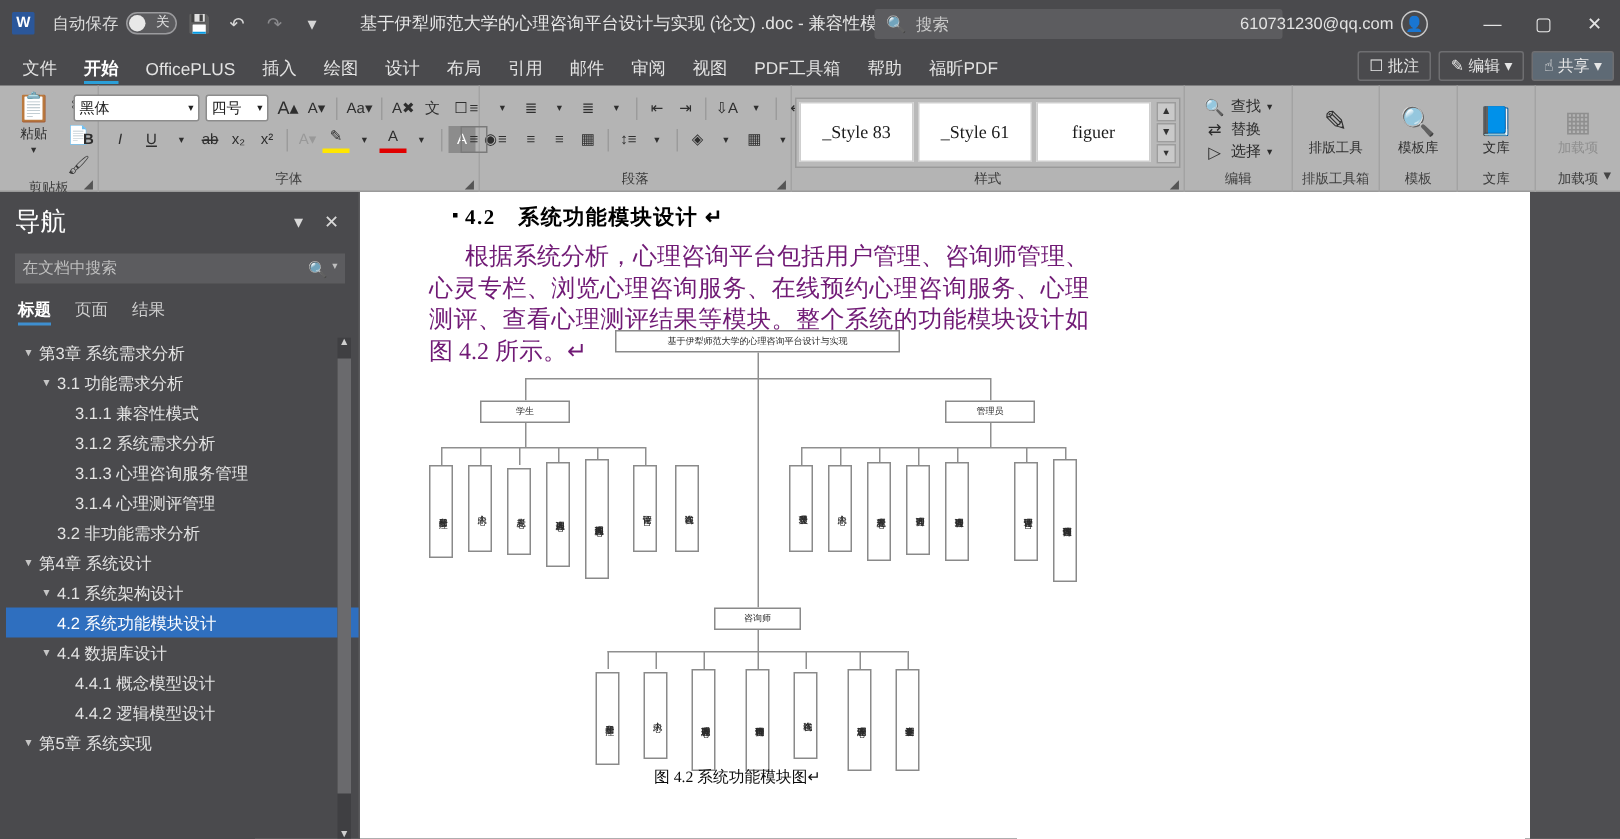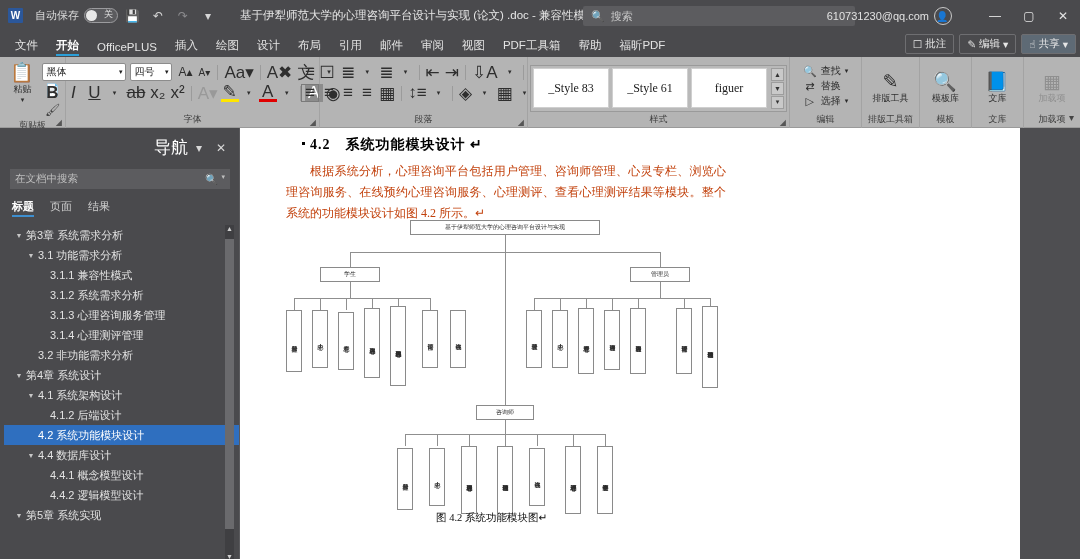--- a/index.html
+++ b/index.html
@@ -104,21 +104,21 @@
   .bigbtn.disabled { color: #8f8f8f; }
 
   .smallcol { display: flex; flex-direction: column; justify-content: center; gap: 2px; }
   .sbtn {
     width: 20px; height: 18px; display: flex; align-items: center; justify-content: center;
     font-size: 12px; color: #3a3a3a;
   }
   .row { display: flex; align-items: center; gap: 1px; }
   .ctrl {
     height: 18px; min-width: 18px; display: flex; align-items: center; justify-content: center;
-    font-size: 17px; color: #2e2e2e; padding: 0 2px;
+    font-size: 10px; color: #2e2e2e; padding: 0 2px;
   }
   .fontname {
     width: 84px; height: 18px; background: #fff; border: 1px solid #8c8c8c; border-radius: 2px;
     font-size: 10px; color: #202020; display: flex; align-items: center; padding: 0 3px;
     justify-content: space-between;
   }
   .fontsize {
     width: 42px; height: 18px; background: #fff; border: 1px solid #8c8c8c; border-radius: 2px;
     font-size: 10px; color: #202020; display: flex; align-items: center; padding: 0 3px;
     justify-content: space-between; margin-left: 3px;
@@ -143,21 +143,21 @@
   .editrow { display: flex; align-items: center; gap: 4px; font-size: 10px; color: #2b2b2b; }
   .editrow .ei { width: 14px; text-align: center; font-size: 11px; }
   .ribbon-collapse { position: absolute; right: 6px; bottom: 4px; font-size: 10px; color: #444; }
 
   
   .body { display: flex; height: 432px; }
 
   
   .navpane { width: 240px; background: #4a4a4d; color: #e8e8e8; position: relative; }
   .nav-head { display: flex; align-items: center; padding: 8px 8px 4px 10px; }
-  .nav-title { font-size: 17px; color: #ffffff; flex: 1; text-align: right; }
+  .nav-title { font-size: 17px; color: #ffffff; flex: 1; }
   .nav-head-btn { width: 22px; text-align: center; font-size: 12px; color: #d8d8d8; }
   .nav-search {
     margin: 6px 10px 0 10px; height: 20px; background: #5c5c5f; display: flex;
     align-items: center; padding: 0 5px; font-size: 10.5px; color: #bfbfbf;
     justify-content: space-between;
   }
   .nav-tabs { display: flex; gap: 16px; padding: 10px 0 0 12px; font-size: 11px; color: #cfcfcf; }
   .nav-tabs .nt { padding-bottom: 3px; position: relative; }
   .nav-tabs .nt.active { color: #fff; font-weight: bold; }
   .nav-tabs .nt.active::after {
@@ -182,21 +182,21 @@
   .page {
     position: absolute; left: 0px; top: 0; width: 780px; height: 432px; background: #ffffff;
   }
   .para-h {
     font-family: "Liberation Serif", serif; font-weight: bold; font-size: 14px; color: #000;
     position: absolute; left: 70px; top: 8px; letter-spacing: 1px;
   }
   .para-h .mark { position: absolute; left: -8px; top: 6px; width: 3px; height: 3px; background: #000; }
   .para {
     position: absolute; left: 46px; top: 33px; width: 440px;
-    font-family: "Liberation Serif", serif; font-size: 12px; color: #c2410c;
+    font-family: "Liberation Serif", serif; font-size: 16px; color: #701a75;
     line-height: 21px; text-align: justify; text-indent: 24px;
   }
   .caption {
     position: absolute; left: 196px; top: 383px;
     font-family: "Liberation Serif", serif; font-size: 10.5px; color: #0c0c0c;
   }
 
   
   .diagram { position: absolute; left: 40px; top: 92px; width: 480px; height: 290px; }
   .dbox {
@@ -507,23 +507,20 @@
           <span>3.2  非功能需求分析</span>
         </div>
         <div class="nav-item" style="padding-left:8px">
           <span class="arrow">▼</span>
           <span>第4章 系统设计</span>
         </div>
         <div class="nav-item" style="padding-left:20px">
           <span class="arrow">▼</span>
           <span>4.1  系统架构设计</span>
         </div>
-        <div class="nav-item" style="padding-left:46px">
-          <span>4.1.2  后端设计</span>
-        </div>
         <div class="nav-item sel" style="padding-left:34px">
           <span>4.2  系统功能模块设计</span>
         </div>
         <div class="nav-item" style="padding-left:20px">
           <span class="arrow">▼</span>
           <span>4.4  数据库设计</span>
         </div>
         <div class="nav-item" style="padding-left:46px">
           <span>4.4.1  概念模型设计</span>
         </div>

